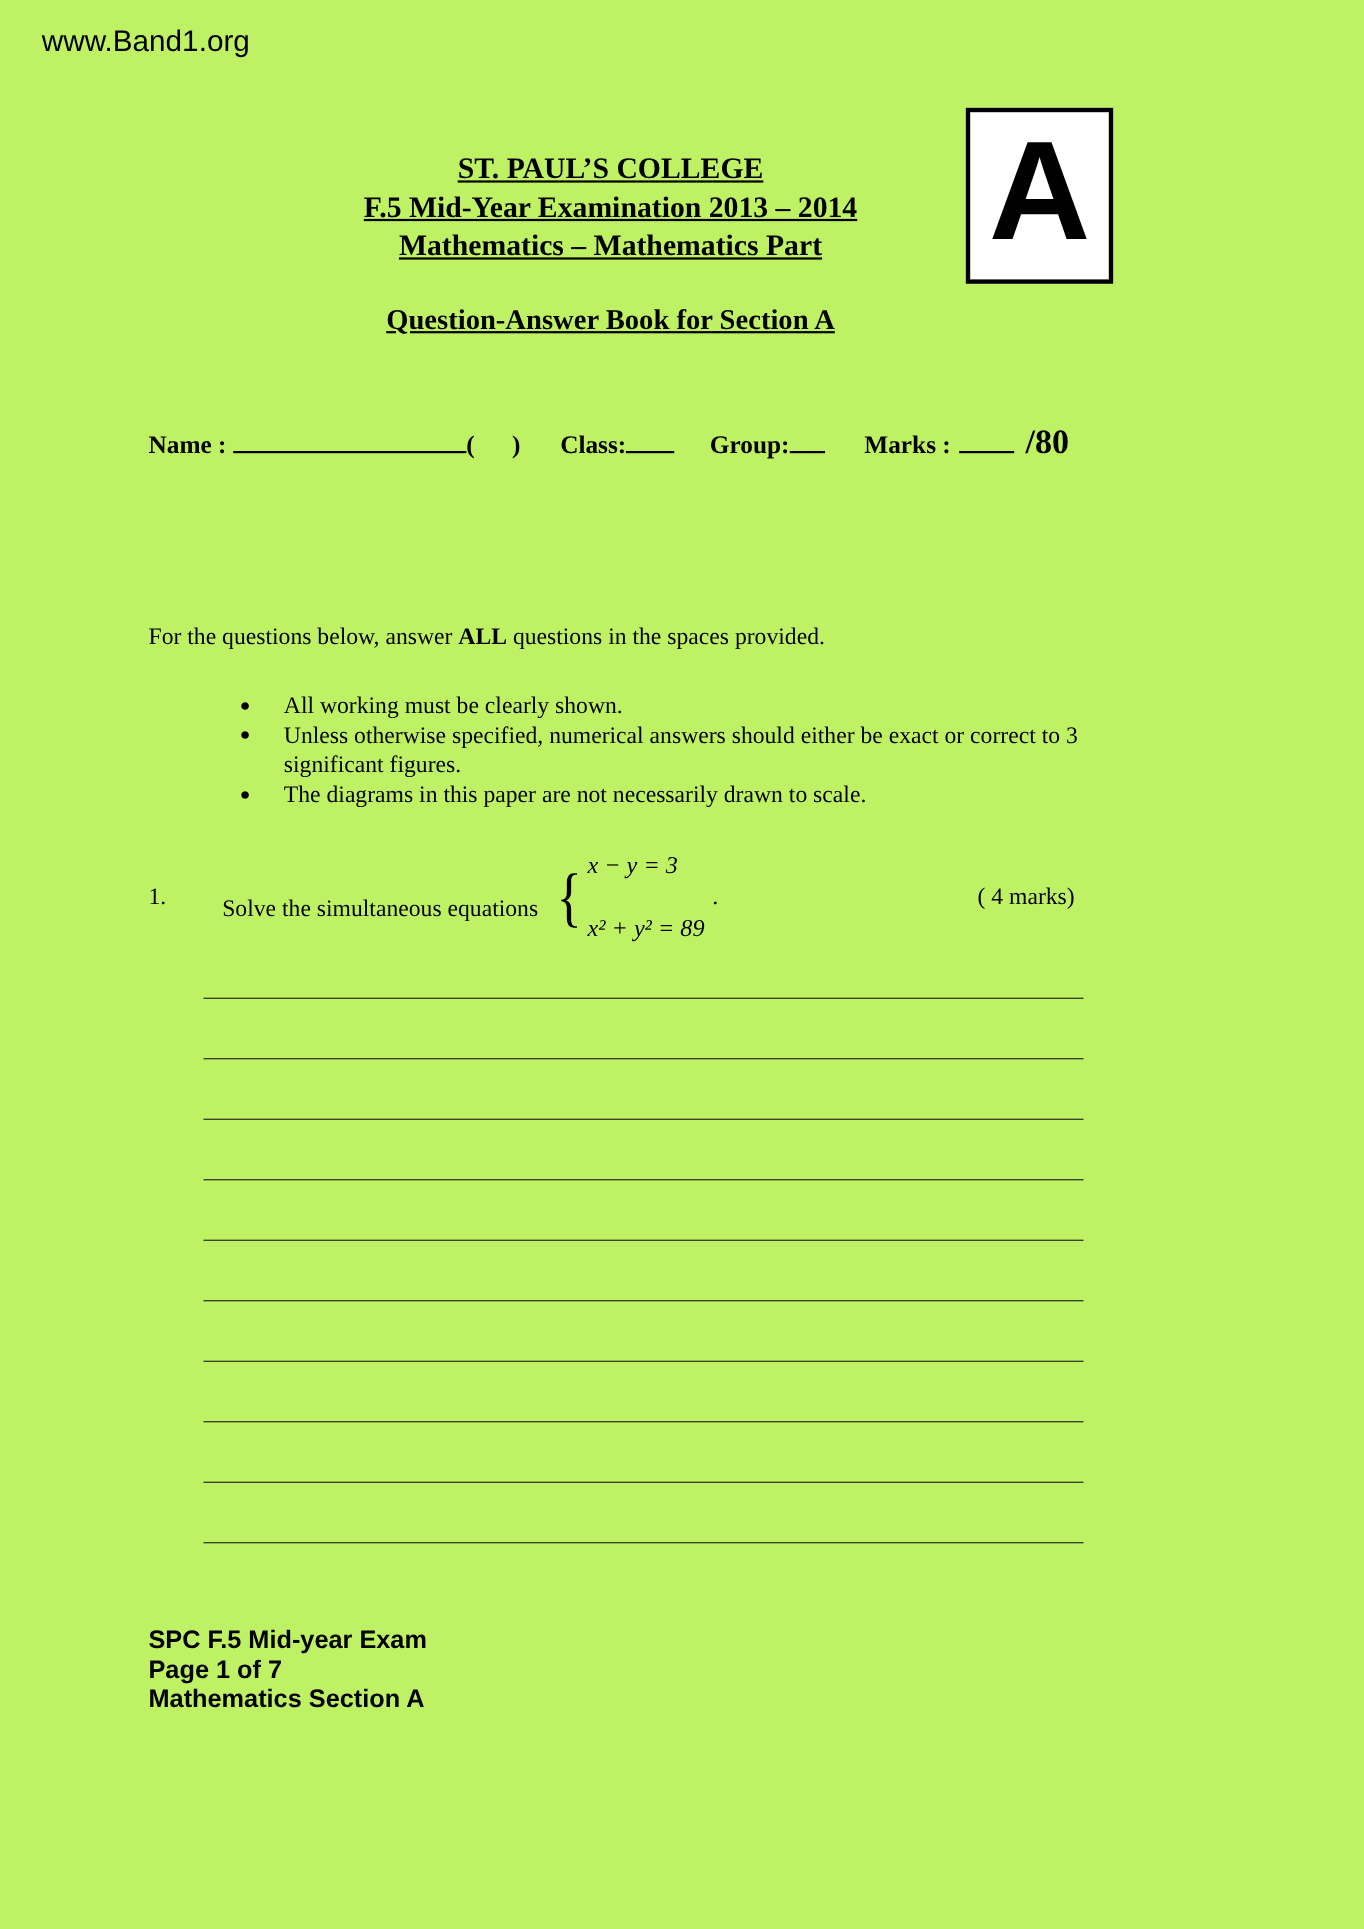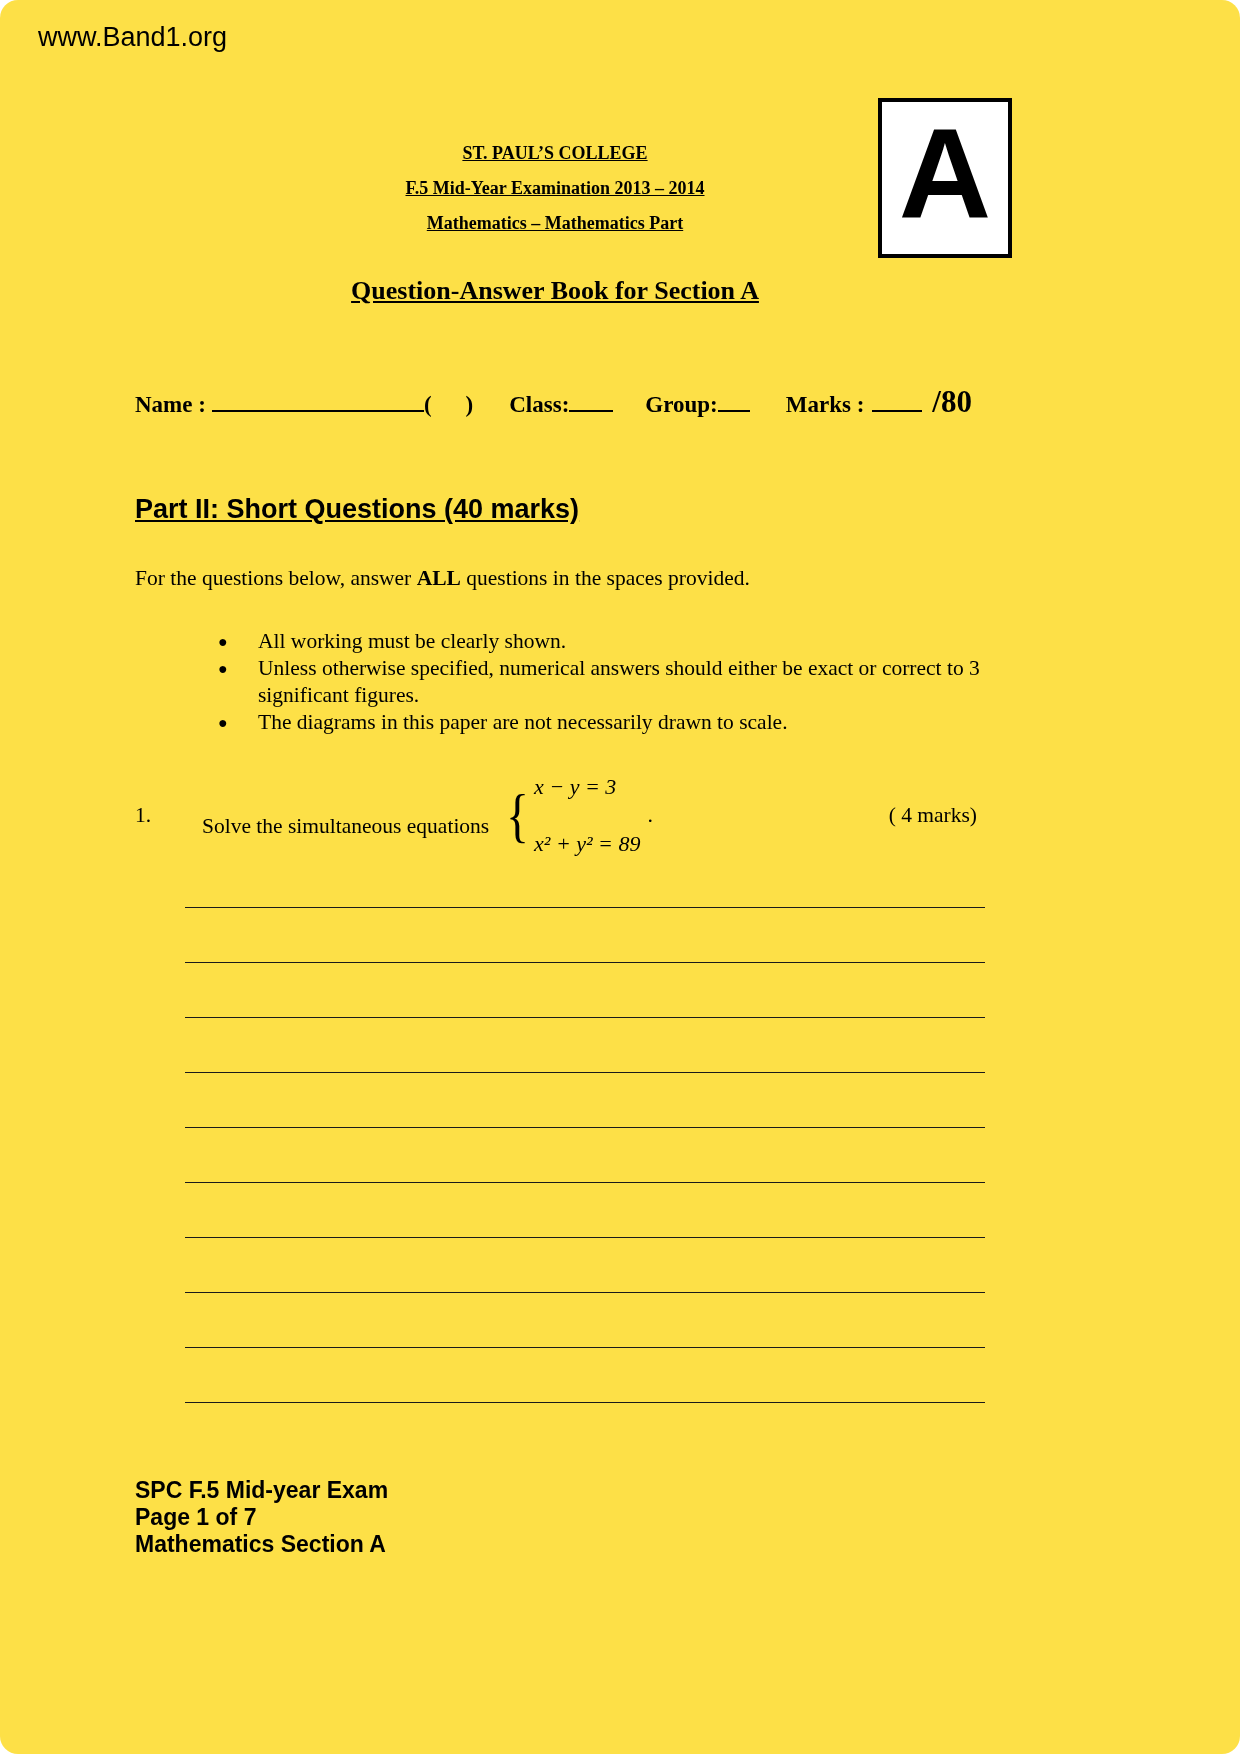--- a/index.html
+++ b/index.html
@@ -1,41 +1,40 @@
 <!DOCTYPE html>
 <html><head>
 <meta charset="utf-8">
 <style>
   * { margin: 0; padding: 0; box-sizing: border-box; }
   html, body { background: #ffffff; }
   .page {
     position: relative;
     width: 1240px;
     height: 1754px;
-    background: #fde047;
+    background: #bef264;
     color: #000;
     font-family: "Liberation Serif", serif;
     overflow: hidden;
-    border-radius: 18px;
   }
 
   .watermark {
     position: absolute;
     left: 38px; top: 22px;
     font-family: "Liberation Sans", sans-serif;
     font-size: 27px;
     color: #000;
   }
 
   .title-block {
     position: absolute;
     left: 135px; top: 136px; width: 840px;
     text-align: center;
     font-weight: bold;
-    font-size: 18px;
+    font-size: 27px;
     line-height: 35px;
   }
   .title-block .line { display: block; }
   .u { text-decoration: underline; }
 
   .letter-box {
     position: absolute;
     left: 878px; top: 98px;
     width: 134px; height: 160px;
     border: 4px solid #000;
@@ -186,21 +185,20 @@
   </div>
 
   <div class="book-title">
     <span class="u">Question-Answer Book for Section A</span>
   </div>
 
   <div class="info-line">
     <span>Name :</span><span class="blank blank-name"></span><span>(</span><span class="paren-gap"></span><span>)</span><span class="info-gap"></span><span>Class:</span><span class="blank blank-class"></span><span class="info-gap-sm"></span><span>Group:</span><span class="blank blank-group"></span><span class="info-gap"></span><span>Marks :</span><span class="blank blank-marks"></span><span class="marks-total">/80</span>
   </div>
 
-  <div class="part2-heading">Part II: Short Questions (40 marks)</div>
 
   <div class="intro"><span>For the questions below, answer </span><b>ALL</b><span> questions in the spaces provided.</span></div>
 
   <div class="bullet-list">
       <div class="bullet-row">
         <span class="dot">●</span>
         <span class="bullet-text">All working must be clearly shown.</span>
       </div>
       <div class="bullet-row">
         <span class="dot">●</span>

